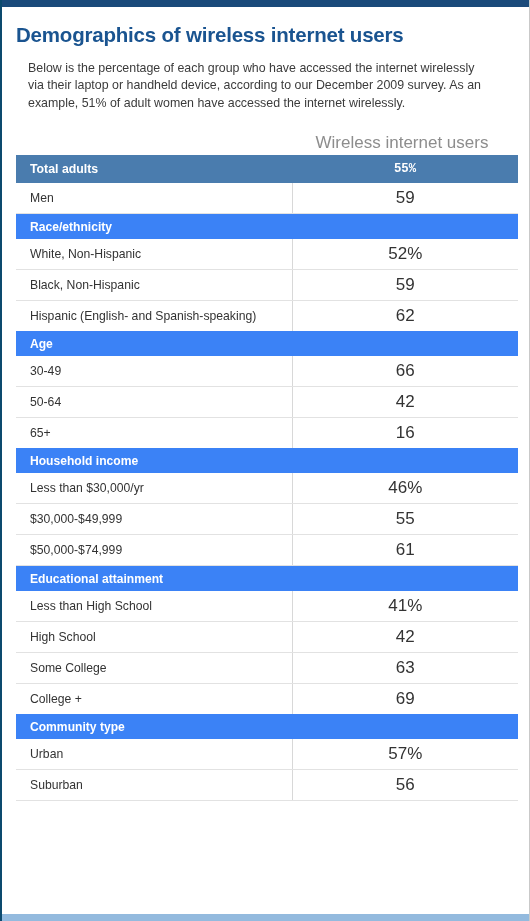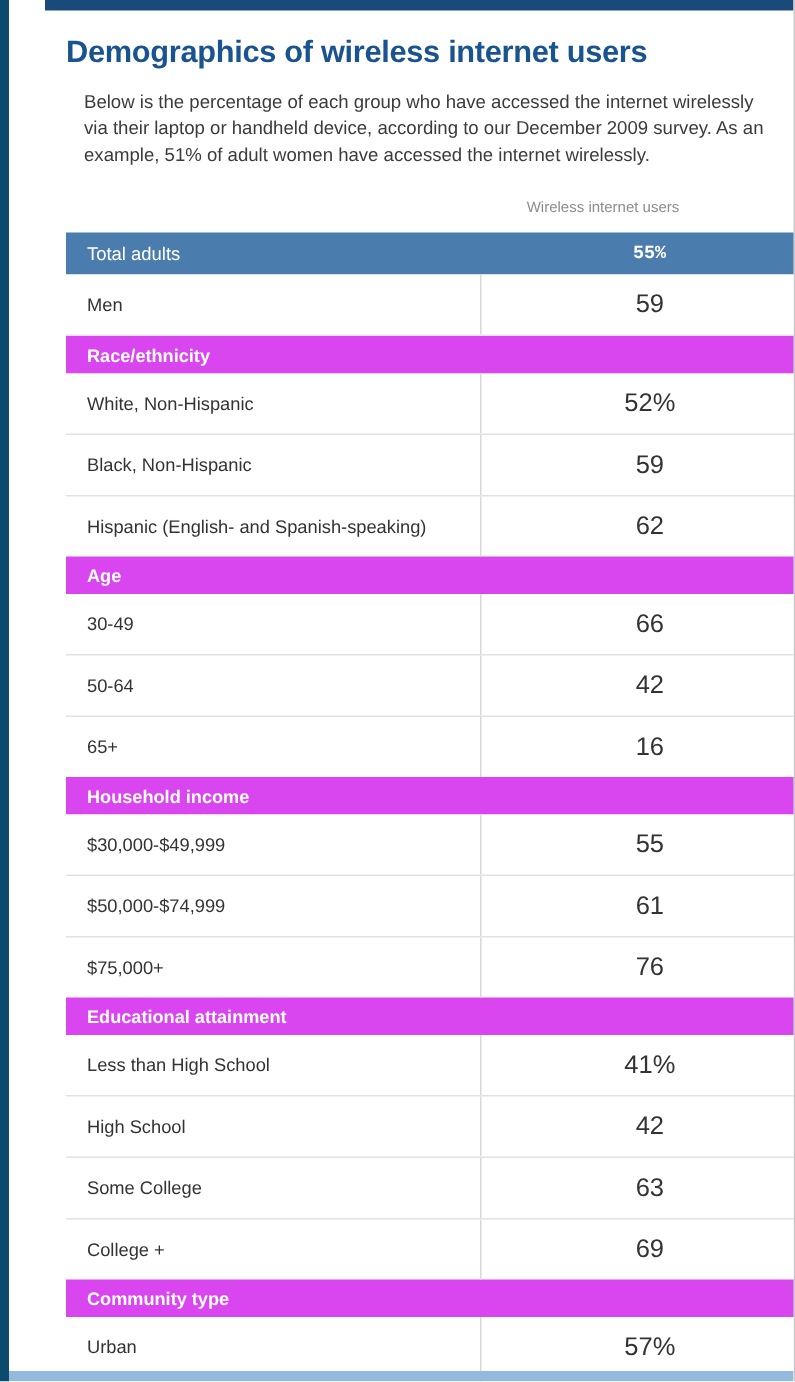--- a/index.html
+++ b/index.html
@@ -11,25 +11,24 @@
     width: 530px;
     height: 921px;
     font-family: "Liberation Sans", sans-serif;
     -webkit-font-smoothing: antialiased;
   }
   #page {
     position: relative;
     width: 530px;
     height: 921px;
     box-sizing: border-box;
-    border-left: 6px solid #0c4a6e;
+    border-left: 2px solid #0c4a6e;
     border-right: 1px solid #c9c9c9;
     background: #fff;
     overflow: hidden;
-    padding-left: 24px;
   }
   .top-rule {
     height: 7px;
     background: #1a4a7a;
     width: 100%;
   }
   .bottom-rule {
     position: absolute;
     left: 0;
     bottom: 0;
@@ -59,21 +58,21 @@
     margin-top: 21px;
     height: 20px;
     position: relative;
   }
   .col-header-label {
     position: absolute;
     right: 0;
     top: 0;
     width: 226px;
     text-align: center;
-    font-size: 10px;
+    font-size: 17px;
     color: #8d8d8d;
   }
   table.demo-table {
     width: 502px;
     border-collapse: collapse;
     table-layout: fixed;
     margin-top: 2px;
   }
   table.demo-table td {
     padding: 0;
@@ -82,46 +81,46 @@
   .c-label { width: 276px; }
   .c-value { width: 226px; }
 
   tr.total-row td {
     background: #4a7cae;
     height: 28px;
   }
   tr.total-row .c-label {
     color: #ffffff;
     font-size: 12.3px;
-    font-weight: normal;
+    font-weight: bold;
     padding-left: 14px;
     box-sizing: border-box;
   }
   tr.total-row .c-value {
     color: #ffffff;
     font-size: 12.3px;
     font-weight: bold;
     text-align: center;
     font-family: Liberation Mono, monospace;
   }
 
   tr.section-row td {
-    background: #d946ef;
+    background: #3b82f6;
     height: 25px;
   }
   tr.section-row .c-label {
     color: #ffffff;
     font-size: 12.1px;
     font-weight: bold;
     padding-left: 14px;
     box-sizing: border-box;
   }
 
   tr.data-row td {
-    height: 40px;
+    height: 30px;
     border-bottom: 1px solid #e2e2e2;
     background: #fff;
   }
   tr.data-row.last-in-group td {
     border-bottom: none;
   }
   tr.data-row .c-label {
     font-size: 12.2px;
     color: #333333;
     padding-left: 14px;
@@ -193,30 +192,30 @@
           </tr>
           <tr class="data-row last-in-group">
             <td class="c-label">65+</td>
             <td class="c-value">16</td>
           </tr>
           <tr class="section-row">
             <td class="c-label">Household income</td>
             <td class="c-value"></td>
           </tr>
           <tr class="data-row">
+            <td class="c-label">Less than $30,000/yr</td>
+            <td class="c-value">46%</td>
+          </tr>
+          <tr class="data-row">
             <td class="c-label">$30,000-$49,999</td>
             <td class="c-value">55</td>
           </tr>
           <tr class="data-row">
             <td class="c-label">$50,000-$74,999</td>
             <td class="c-value">61</td>
-          </tr>
-          <tr class="data-row last-in-group">
-            <td class="c-label">$75,000+</td>
-            <td class="c-value">76</td>
           </tr>
           <tr class="section-row">
             <td class="c-label">Educational attainment</td>
             <td class="c-value"></td>
           </tr>
           <tr class="data-row">
             <td class="c-label">Less than High School</td>
             <td class="c-value">41%</td>
           </tr>
           <tr class="data-row">

